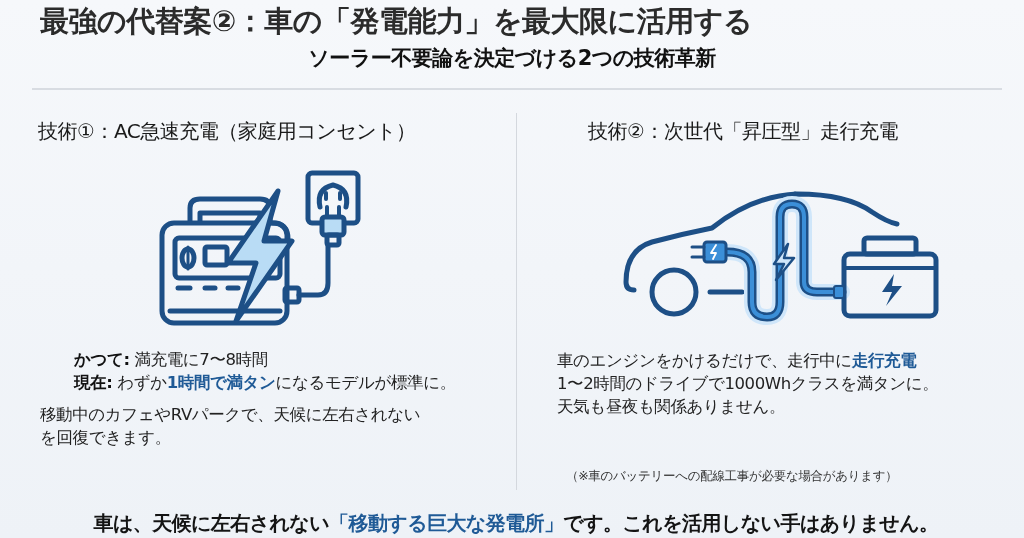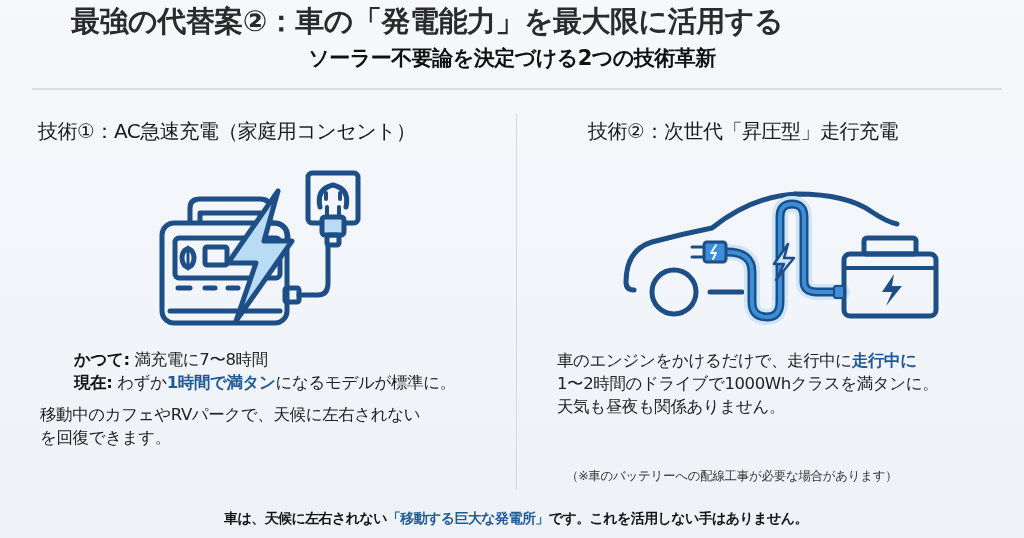--- a/index.html
+++ b/index.html
@@ -7,21 +7,21 @@
       width: 1024px; height: 538px; overflow: hidden;
       background: linear-gradient(180deg, #f6f8fb 0%, #eef2f7 100%);
       font-family: "DejaVu Sans", "Liberation Sans", sans-serif;
       color: #1f1f1f;
     }
     .page { position: relative; width: 1024px; height: 538px; }
 
     .title {
       position: absolute; left: 40px; top: 2px;
       font-size: 29px; font-weight: bold; color: #2b2b2b;
-      letter-spacing: -0.5px; white-space: nowrap; margin-left: 31px;
+      letter-spacing: -0.5px; white-space: nowrap;
     }
     .subtitle {
       position: absolute; left: 0; right: 0; top: 44px;
       text-align: center; font-size: 21px; font-weight: bold; color: #111;
       letter-spacing: -0.5px; white-space: nowrap;
     }
     .hr {
       position: absolute; left: 32px; width: 970px; top: 88px; height: 2px;
       background: #d8dce2;
     }
@@ -48,21 +48,21 @@
     .left-body .gap { height: 9px; }
     .right-body { left: 557px; top: 349px; }
     .b { font-weight: bold; color: #111; margin-left: 34px; }
     .hl { font-weight: bold; color: #1f5a96; }
     .note {
       position: absolute; left: 566px; top: 468px; font-size: 12.5px; color: #333;
       white-space: nowrap; letter-spacing: -0.3px;
     }
     .footer {
       position: absolute; left: 0; right: 0; top: 510px; text-align: center;
-      font-size: 14px; font-weight: bold; color: #141414; white-space: nowrap;
+      font-size: 20px; font-weight: bold; color: #141414; white-space: nowrap;
       letter-spacing: -0.6px;
       padding-left: 8px;
     }
     .footer .hl { color: #1f5a96; }
   </style>
 </head>
 <body>
 
 <div class="page">
 
@@ -146,21 +146,21 @@
       <rect x="232" y="72" width="92" height="62" rx="6" stroke="#1d4f86" stroke-width="5"></rect>
       <rect x="252" y="56" width="52" height="16" rx="3" stroke="#1d4f86" stroke-width="5"></rect>
       <line x1="232" y1="86" x2="324" y2="86" stroke="#1d4f86" stroke-width="4"></line>
       <path d="M282 92 L270 110 L280 110 L274 124 L290 104 L280 104 Z" fill="#1d4f86"></path>
       <rect x="222" y="104" width="10" height="12" rx="2" fill="#3b8fd8" stroke="#1d4f86" stroke-width="2"></rect>
     </svg>
   </div>
 
   <div class="body-text right-body">
     <div>
-      <span>車のエンジンをかけるだけで、走行中に</span><span class="hl">走行中に</span>
+      <span>車のエンジンをかけるだけで、走行中に</span><span class="hl">走行充電</span>
     </div>
     <div>1〜2時間のドライブで1000Whクラスを満タンに。</div>
     <div>天気も昼夜も関係ありません。</div>
   </div>
 
   <div class="note">（※車のバッテリーへの配線工事が必要な場合があります）</div>
 
   <div class="footer">
     <span>車は、天候に左右されない</span><span class="hl">「移動する巨大な発電所」</span><span>です。これを活用しない手はありません。</span>
   </div>

